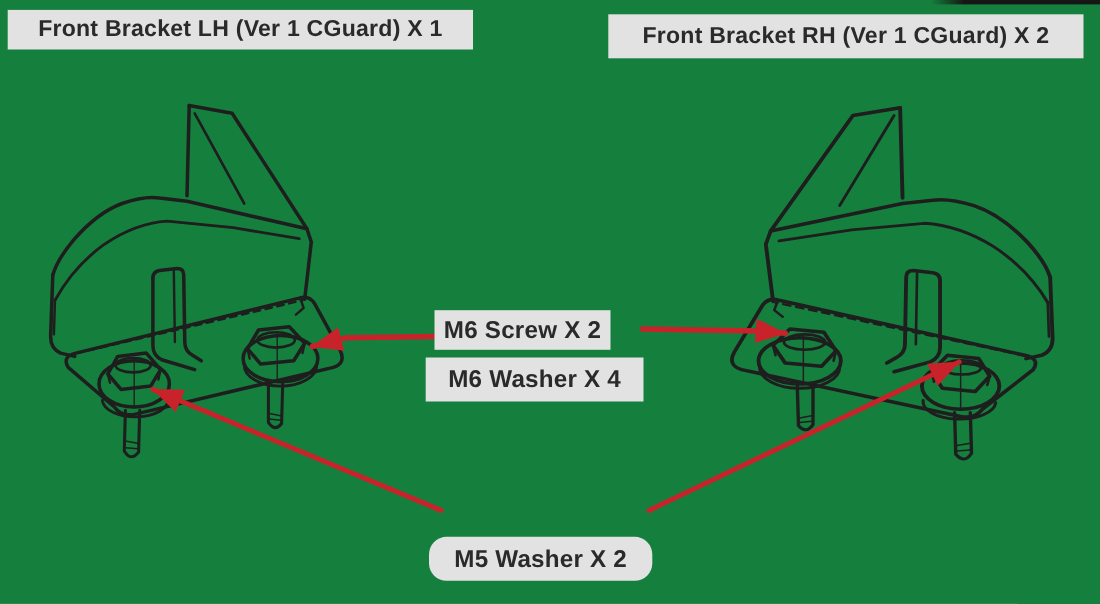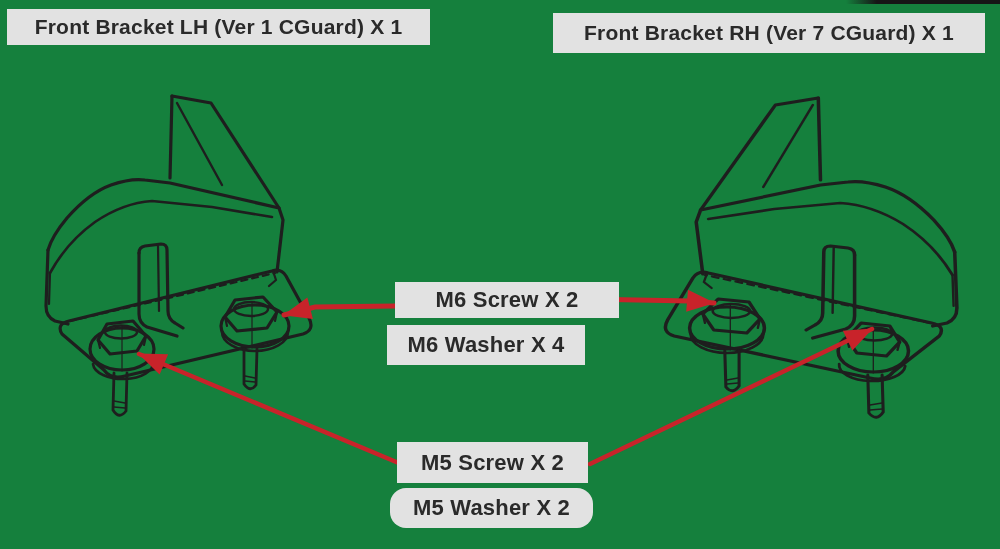--- a/index.html
+++ b/index.html
@@ -10,21 +10,21 @@
   }
   .label-box{
     position:absolute;background:#e2e2e2;color:#2a2a2a;font-weight:bold;
     display:flex;align-items:center;justify-content:center;
     white-space:nowrap;letter-spacing:.2px;
   }
   .title{font-size:21px;}
   .callout{font-size:22px;}
   #title-left  {left:7px;  top:9px;  width:423px;height:36px;}
   #title-right {left:553px;top:13px; width:432px;height:40px;}
-  #lbl-m6-screw {left:395px;top:282px;width:224px;height:36px;}
+  #lbl-m6-screw {left:395px;top:282px;width:160px;height:36px;}
   #lbl-m6-washer{left:387px;top:325px;width:198px;height:40px;}
   #lbl-m5-screw {left:397px;top:442px;width:191px;height:41px;}
   #lbl-m5-washer{left:390px;top:488px;width:203px;height:40px;border-radius:16px;}
   #top-bar{
     position:absolute;top:0;left:846px;width:154px;height:4px;
     background:linear-gradient(to left,#161616 80%,rgba(22,22,22,0));
   }
   #art{position:absolute;left:0;top:0;}
 </style>
 </head>
@@ -88,22 +88,21 @@
     <g stroke="#c8232a" fill="none" stroke-linecap="round">
       <path d="M396,306 L315,307 L284,315" stroke-width="5" marker-end="url(#ah)"></path>
       <path d="M584,299 L690,301 L714,303" stroke-width="5" marker-end="url(#ah)"></path>
       <path d="M401,464 L139,354" stroke-width="4.5" marker-end="url(#ah)"></path>
       <path d="M590,464 L872,329" stroke-width="4.5" marker-end="url(#ah)"></path>
     </g>
   </svg>
 
   <div class="label-box title" id="title-left">Front Bracket LH (Ver 1 CGuard) X 1</div>
 
-  <div class="label-box title" id="title-right">Front Bracket RH (Ver 7 CGuard) X 1</div>
+  <div class="label-box title" id="title-right">Front Bracket RH (Ver 1 CGuard) X 2</div>
 
   <div class="label-box callout" id="lbl-m6-screw">M6 Screw X 2</div>
 
   <div class="label-box callout" id="lbl-m6-washer">M6 Washer X 4</div>
 
-  <div class="label-box callout" id="lbl-m5-screw">M5 Screw X 2</div>
 
   <div class="label-box callout" id="lbl-m5-washer">M5 Washer X 2</div>
 </div>
 
 </body></html>

